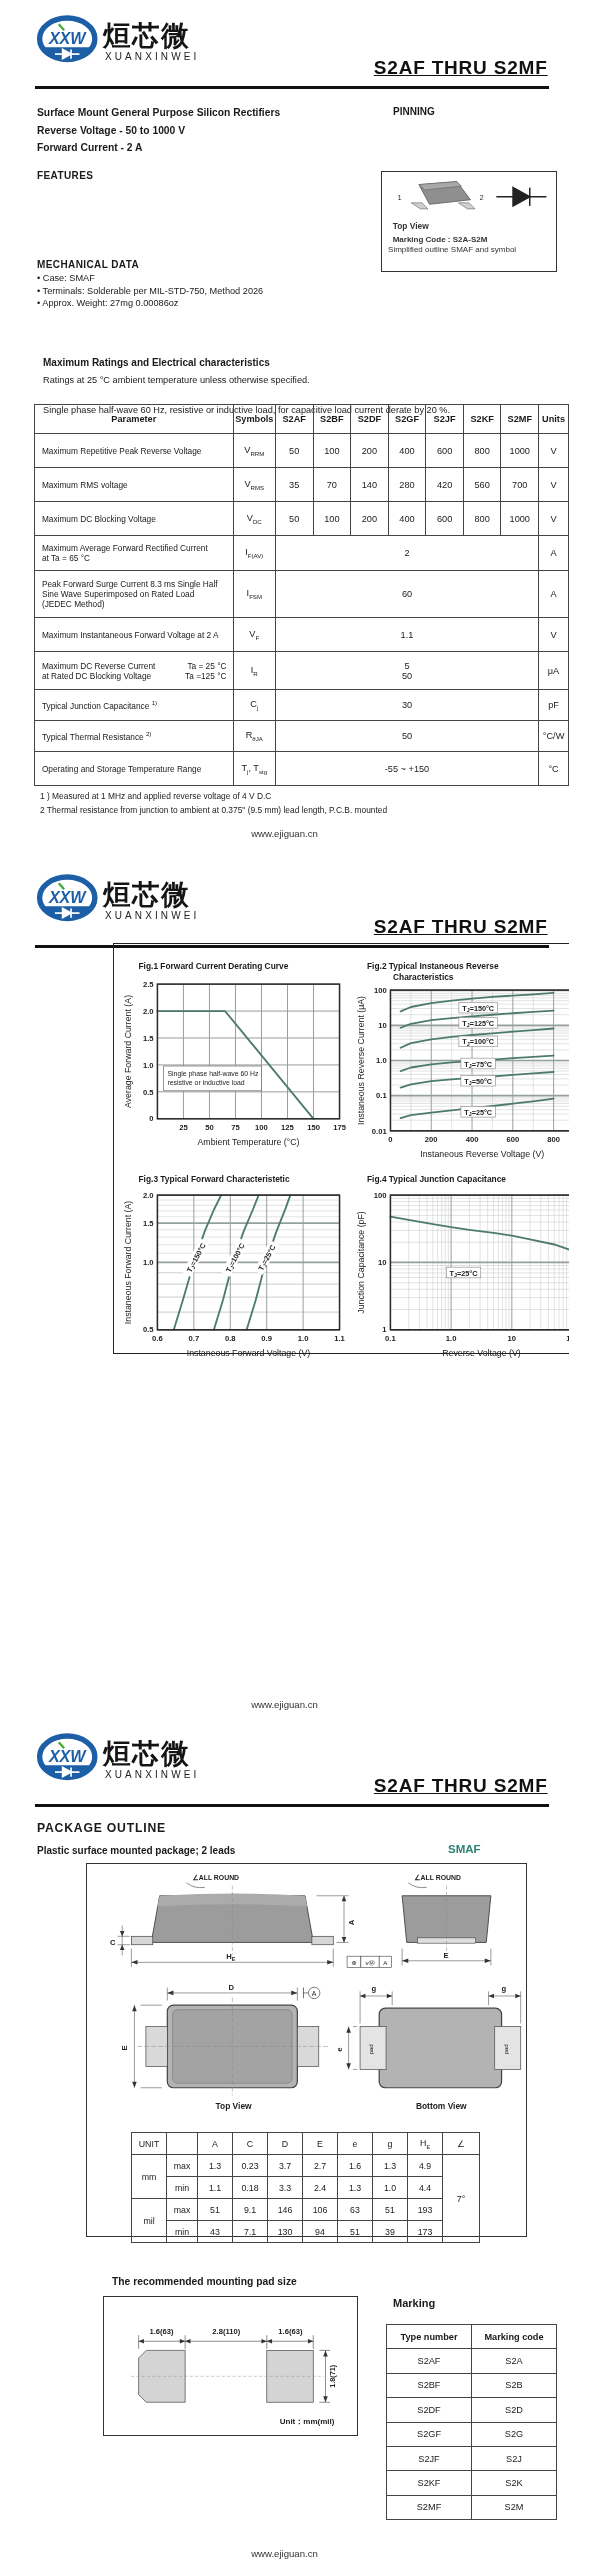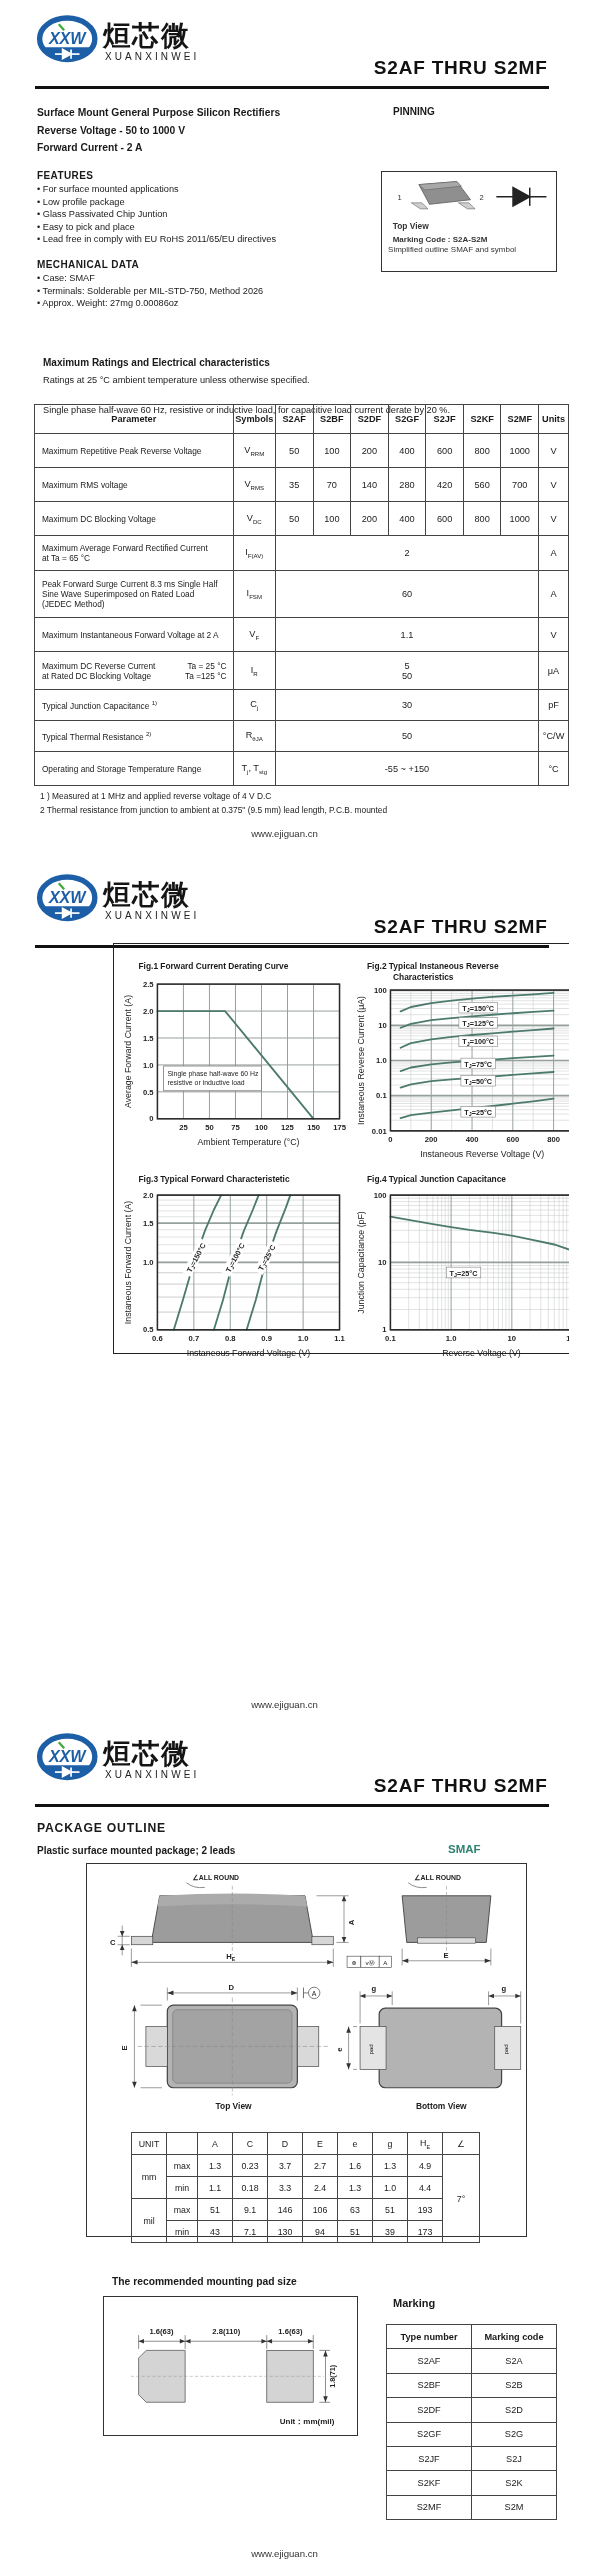--- a/index.html
+++ b/index.html
@@ -4,21 +4,21 @@
 <style>
   html,body{margin:0;padding:0;background:#9a9a9a;}
   .sheet{width:607px;margin:0 auto;background:#fff;}
   .page{position:relative;width:569px;height:859px;background:#fff;overflow:hidden;
         font-family:"Liberation Sans",sans-serif;color:#1a1a1a;}
   .abs{position:absolute;}
   .b{font-weight:bold;}
   
   .cnname{position:absolute;left:103px;top:17px;font-size:27.6px;font-weight:bold;color:#141414;letter-spacing:1.5px;}
   .enname{position:absolute;left:105px;top:51px;font-size:10px;letter-spacing:3.1px;color:#222;}
-  .doctitle{position:absolute;right:21.4px;top:57px;font-size:19px;font-weight:bold;letter-spacing:0.8px;color:#111;}
+  .doctitle{position:absolute;right:21.4px;top:57px;font-size:19px;font-weight:bold;letter-spacing:0.8px;color:#111;text-decoration:underline;}
   .rule{position:absolute;left:35px;right:20px;top:86px;height:3.1px;background:#111;}
   
   .sub{position:absolute;left:37px;font-size:10.3px;font-weight:bold;}
   .sect{position:absolute;left:37px;font-size:10px;font-weight:bold;letter-spacing:0.4px;}
   .bul{position:absolute;left:37px;font-size:9.2px;line-height:12.6px;}
   .bul div::before{content:"• ";}
   
   table{border-collapse:collapse;}
   .pin{position:absolute;left:381px;top:120px;width:174px;border:1.5px solid #333;}
   .pin td{border:1.1px solid #444;font-size:9.6px;height:16px;text-align:center;}
@@ -82,27 +82,20 @@
       <div class="enname">XUANXINWEI</div>
       <div class="doctitle">S2AF  THRU  S2MF</div>
       <div class="rule"></div>
     </div>
 
     <div class="sub" style="top:107px">Surface Mount General Purpose Silicon Rectifiers</div>
     <div class="sub" style="top:125px">Reverse Voltage - 50 to 1000 V</div>
     <div class="sub" style="top:142px">Forward Current - 2 A</div>
 
     <div class="sect" style="top:170px">FEATURES</div>
-    <div class="bul" style="top:183px">
-      <div>For surface mounted applications</div>
-      <div>Low profile package</div>
-      <div>Glass Passivated Chip Juntion</div>
-      <div>Easy to pick and place</div>
-      <div>Lead free in comply with EU RoHS 2011/65/EU directives</div>
-    </div>
 
     <div class="sect" style="top:259px">MECHANICAL DATA</div>
     <div class="bul" style="top:272px">
       <div>Case: SMAF</div>
       <div>Terminals: Solderable per MIL-STD-750, Method 2026</div>
       <div>Approx. Weight: 27mg  0.00086oz</div>
     </div>
 
     <div class="abs b" style="left:393px;top:106px;font-size:10px">PINNING</div>
 

